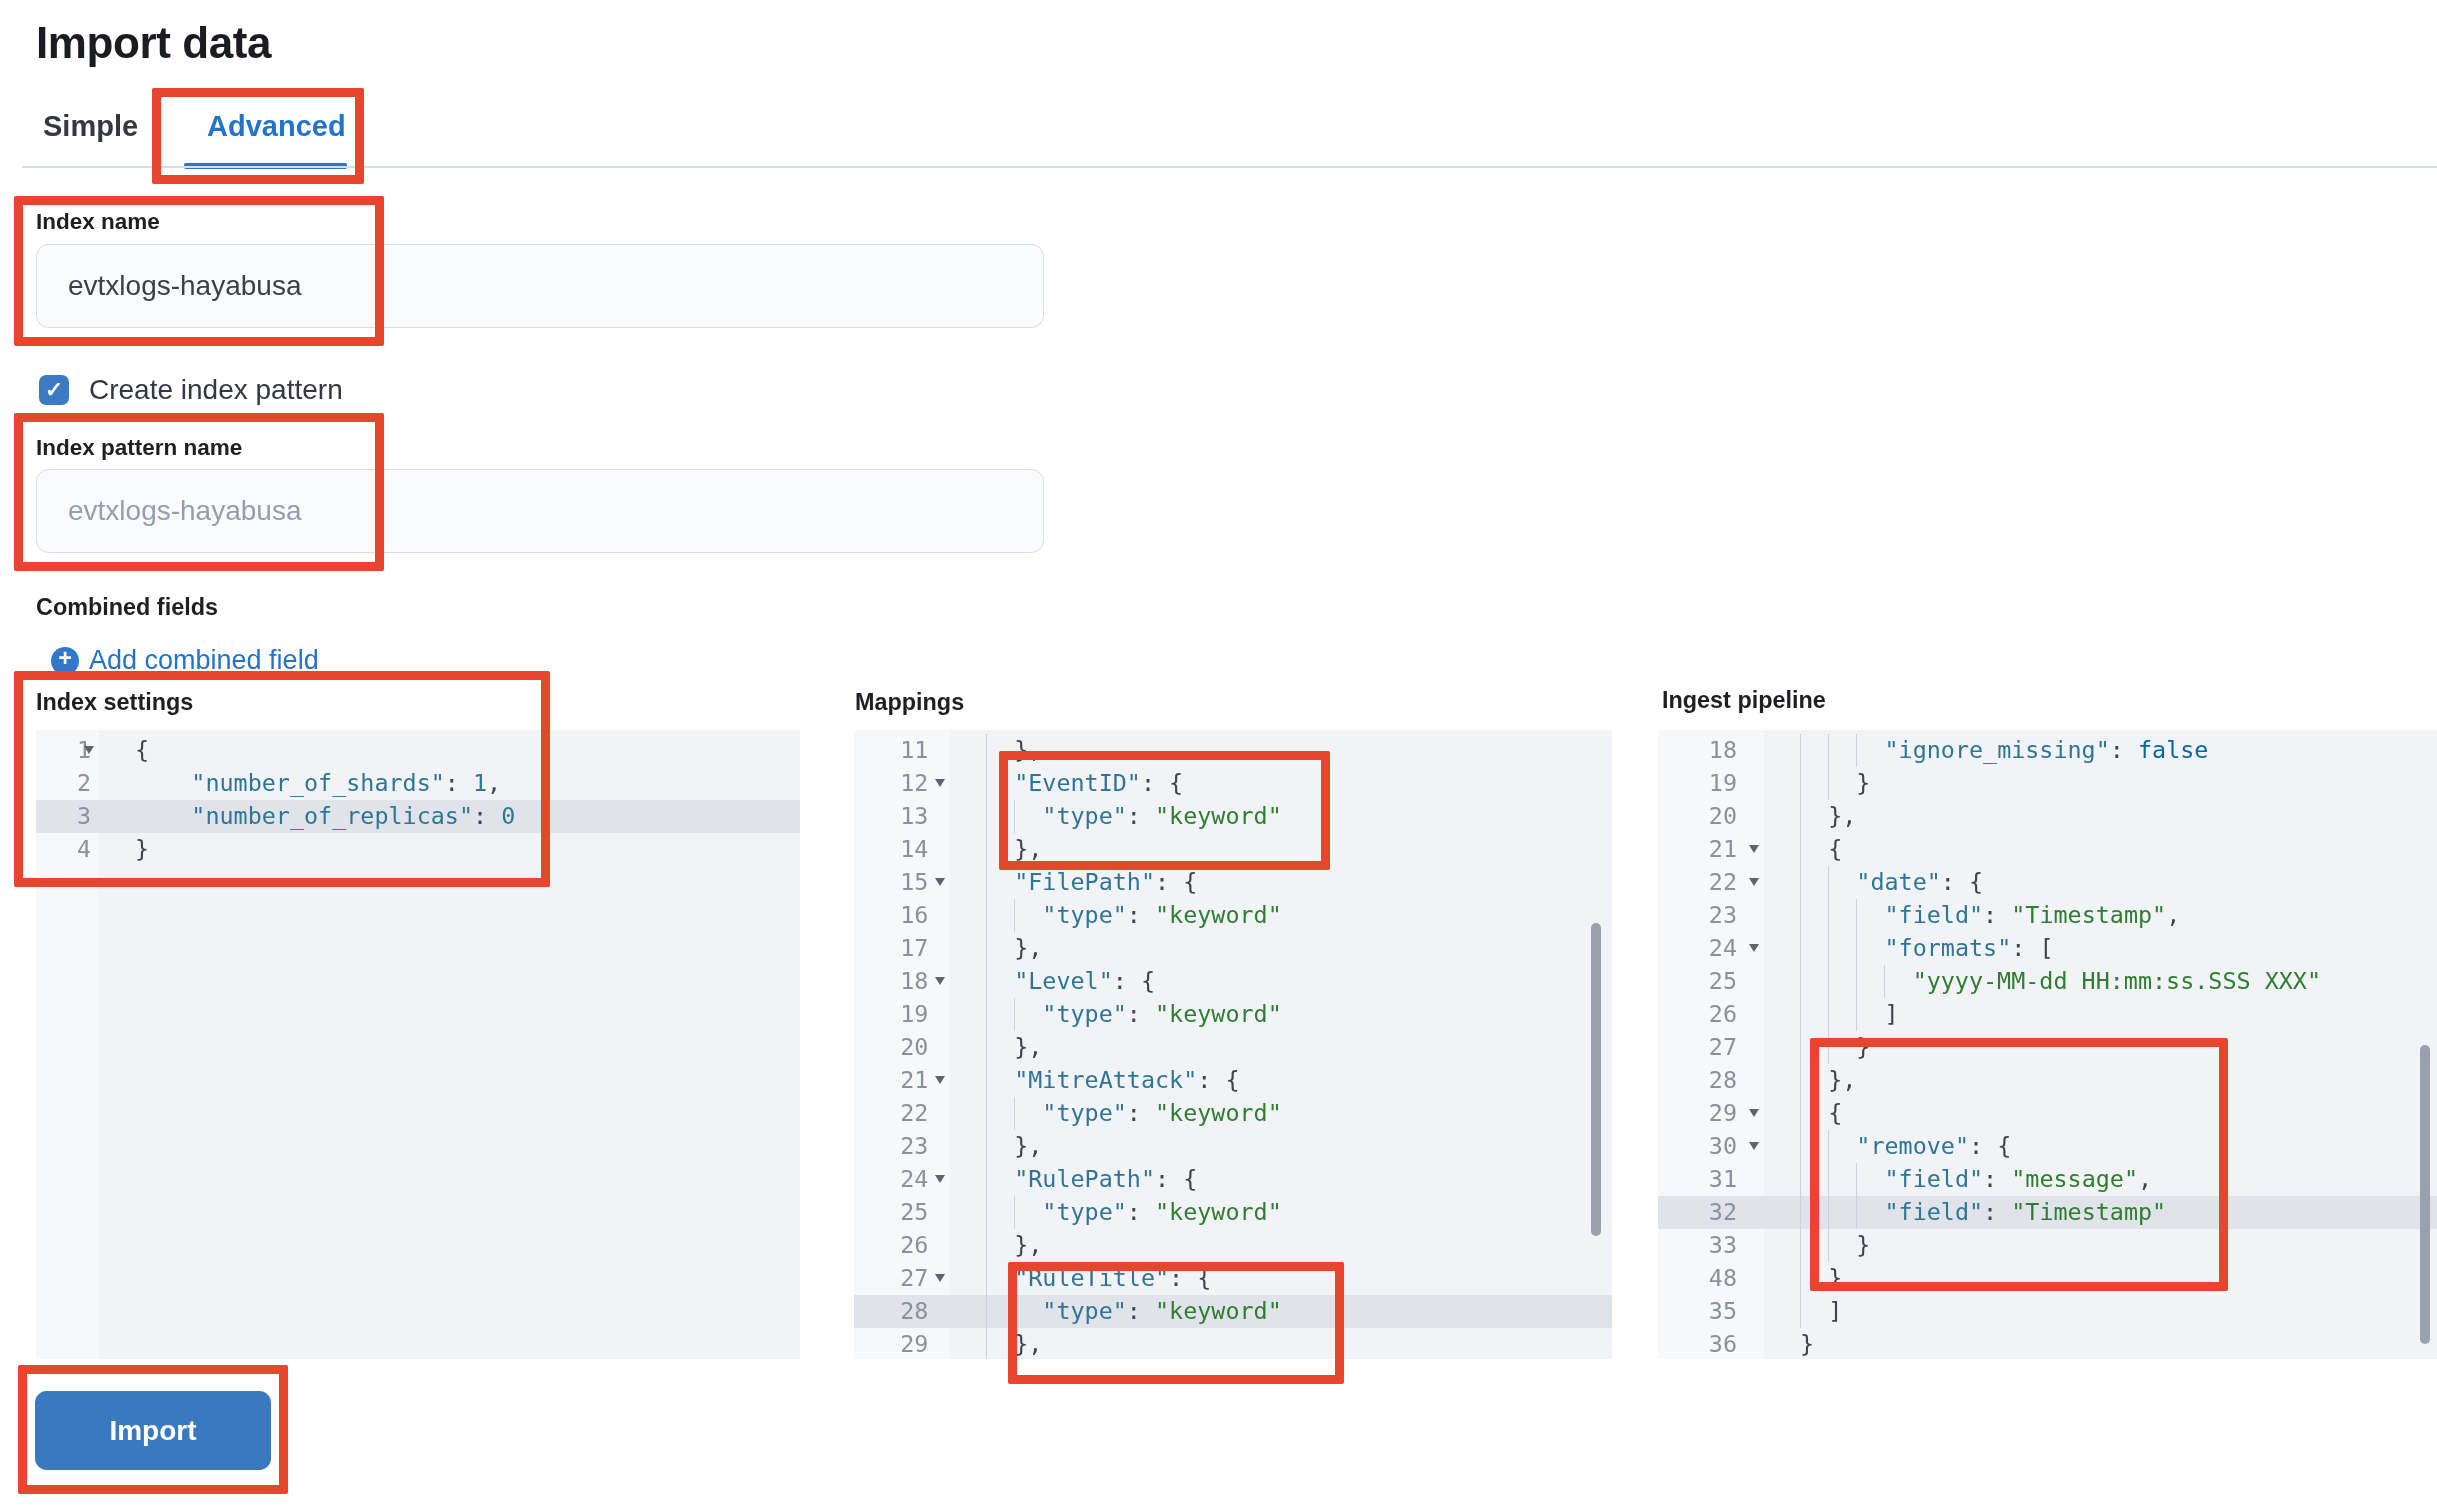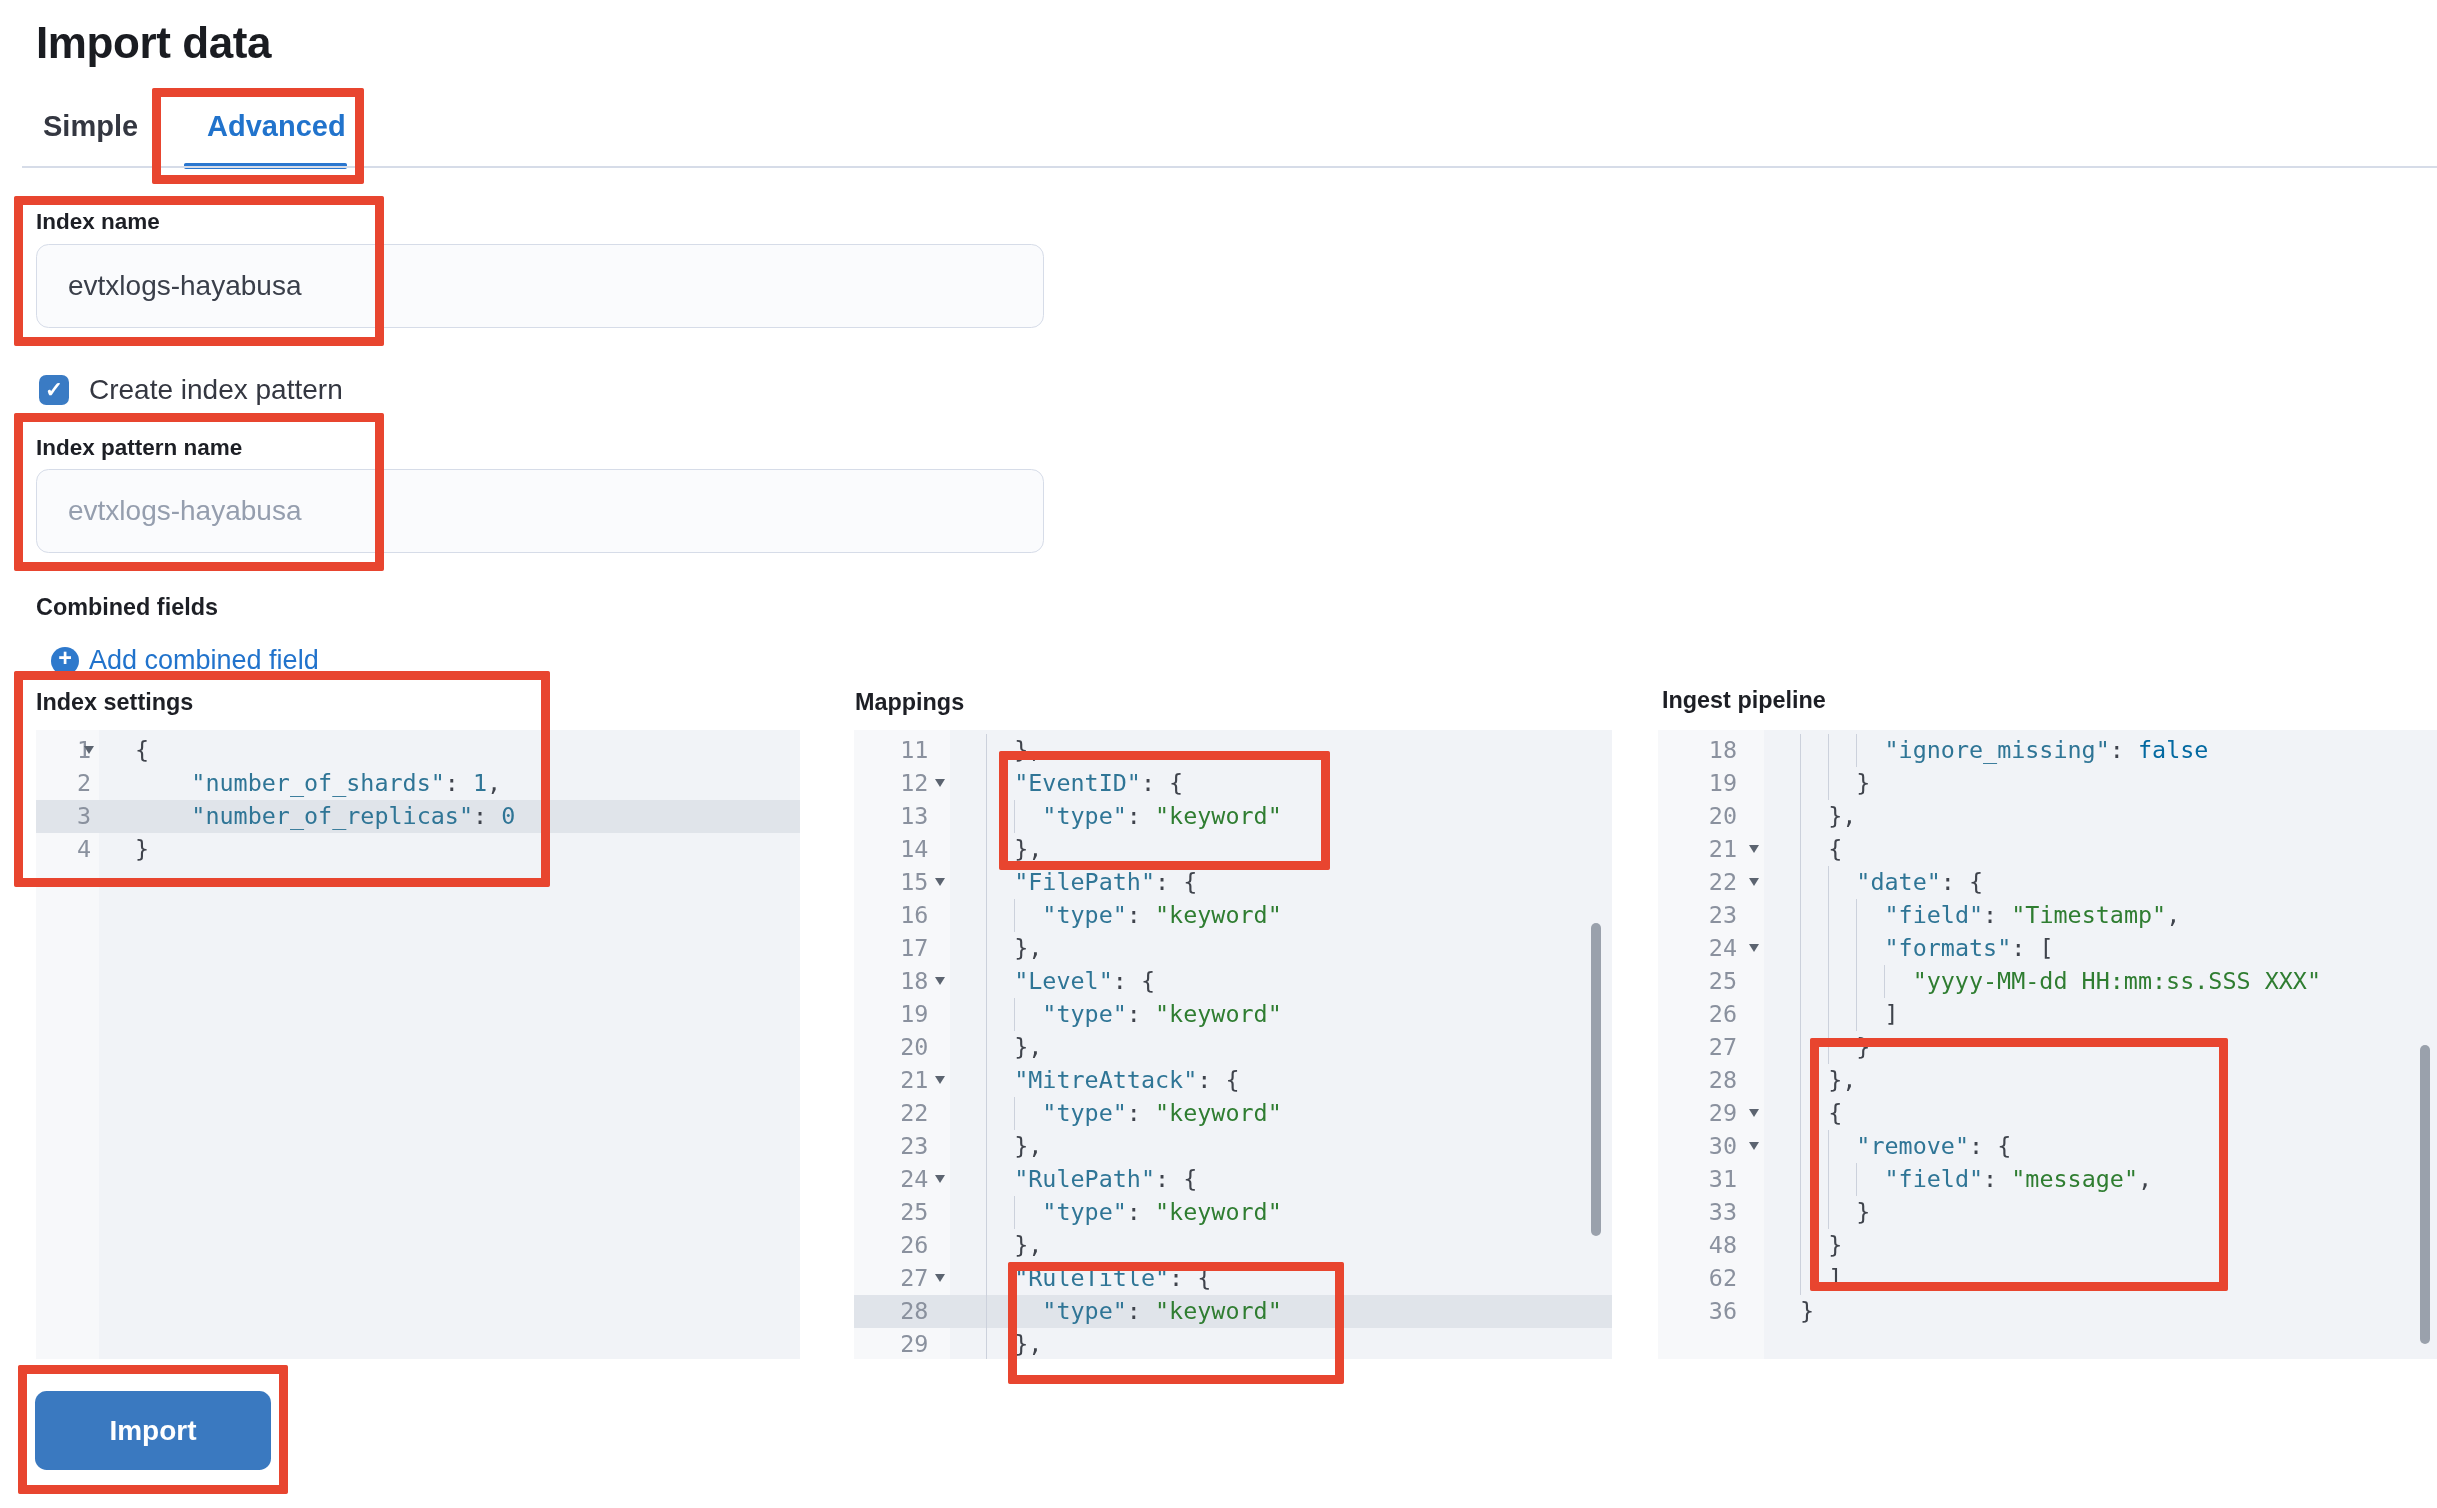--- a/index.html
+++ b/index.html
@@ -154,23 +154,24 @@
       <div class="crow"><div class="lnum">22<span class="fold-w"></span></div><div class="ltext"><span class="gd"></span><span class="gd"></span><span class="tk-key">"date"</span><span class="tk-pun">: {</span></div></div>
       <div class="crow"><div class="lnum">23</div><div class="ltext"><span class="gd"></span><span class="gd"></span><span class="gd"></span><span class="tk-key">"field"</span><span class="tk-pun">: </span><span class="tk-str">"Timestamp"</span><span class="tk-pun">,</span></div></div>
       <div class="crow"><div class="lnum">24<span class="fold-w"></span></div><div class="ltext"><span class="gd"></span><span class="gd"></span><span class="gd"></span><span class="tk-key">"formats"</span><span class="tk-pun">: [</span></div></div>
       <div class="crow"><div class="lnum">25</div><div class="ltext"><span class="gd"></span><span class="gd"></span><span class="gd"></span><span class="gd"></span><span class="tk-str">"yyyy-MM-dd HH:mm:ss.SSS XXX"</span></div></div>
       <div class="crow"><div class="lnum">26</div><div class="ltext"><span class="gd"></span><span class="gd"></span><span class="gd"></span><span class="tk-pun">]</span></div></div>
       <div class="crow"><div class="lnum">27</div><div class="ltext"><span class="gd"></span><span class="gd"></span><span class="tk-pun">}</span></div></div>
       <div class="crow"><div class="lnum">28</div><div class="ltext"><span class="gd"></span><span class="tk-pun">},</span></div></div>
       <div class="crow"><div class="lnum">29<span class="fold-w"></span></div><div class="ltext"><span class="gd"></span><span class="tk-pun">{</span></div></div>
       <div class="crow"><div class="lnum">30<span class="fold-w"></span></div><div class="ltext"><span class="gd"></span><span class="gd"></span><span class="tk-key">"remove"</span><span class="tk-pun">: {</span></div></div>
       <div class="crow"><div class="lnum">31</div><div class="ltext"><span class="gd"></span><span class="gd"></span><span class="gd"></span><span class="tk-key">"field"</span><span class="tk-pun">: </span><span class="tk-str">"message"</span><span class="tk-pun">,</span></div></div>
+      <div class="crow hl"><div class="lnum">32</div><div class="ltext"><span class="gd"></span><span class="gd"></span><span class="gd"></span><span class="tk-key">"field"</span><span class="tk-pun">: </span><span class="tk-str">"Timestamp"</span></div></div>
       <div class="crow"><div class="lnum">33</div><div class="ltext"><span class="gd"></span><span class="gd"></span><span class="tk-pun">}</span></div></div>
       <div class="crow"><div class="lnum">48</div><div class="ltext"><span class="gd"></span><span class="tk-pun">}</span></div></div>
-      <div class="crow"><div class="lnum">62</div><div class="ltext"><span class="gd"></span><span class="tk-pun">]</span></div></div>
+      <div class="crow"><div class="lnum">35</div><div class="ltext"><span class="gd"></span><span class="tk-pun">]</span></div></div>
       <div class="crow"><div class="lnum">36</div><div class="ltext"><span class="tk-pun">}</span></div></div>
     </div>
   </div>
 
 <button class="abs" id="import-button">Import</button>
 
 <div class="sb-thumb" style="left: 1591px; top: 923px; width: 10px; height: 313px;"></div>
 <div class="sb-thumb" style="left: 2420px; top: 1045px; width: 10px; height: 299px;"></div>
 <div class="anno" style="left: 152px; top: 88px; width: 212px; height: 96px; border-color: rgb(232, 69, 47);"></div>
 <div class="anno" style="left: 14.4px; top: 196px; width: 370px; height: 150px; border-color: rgb(232, 69, 47);"></div>

